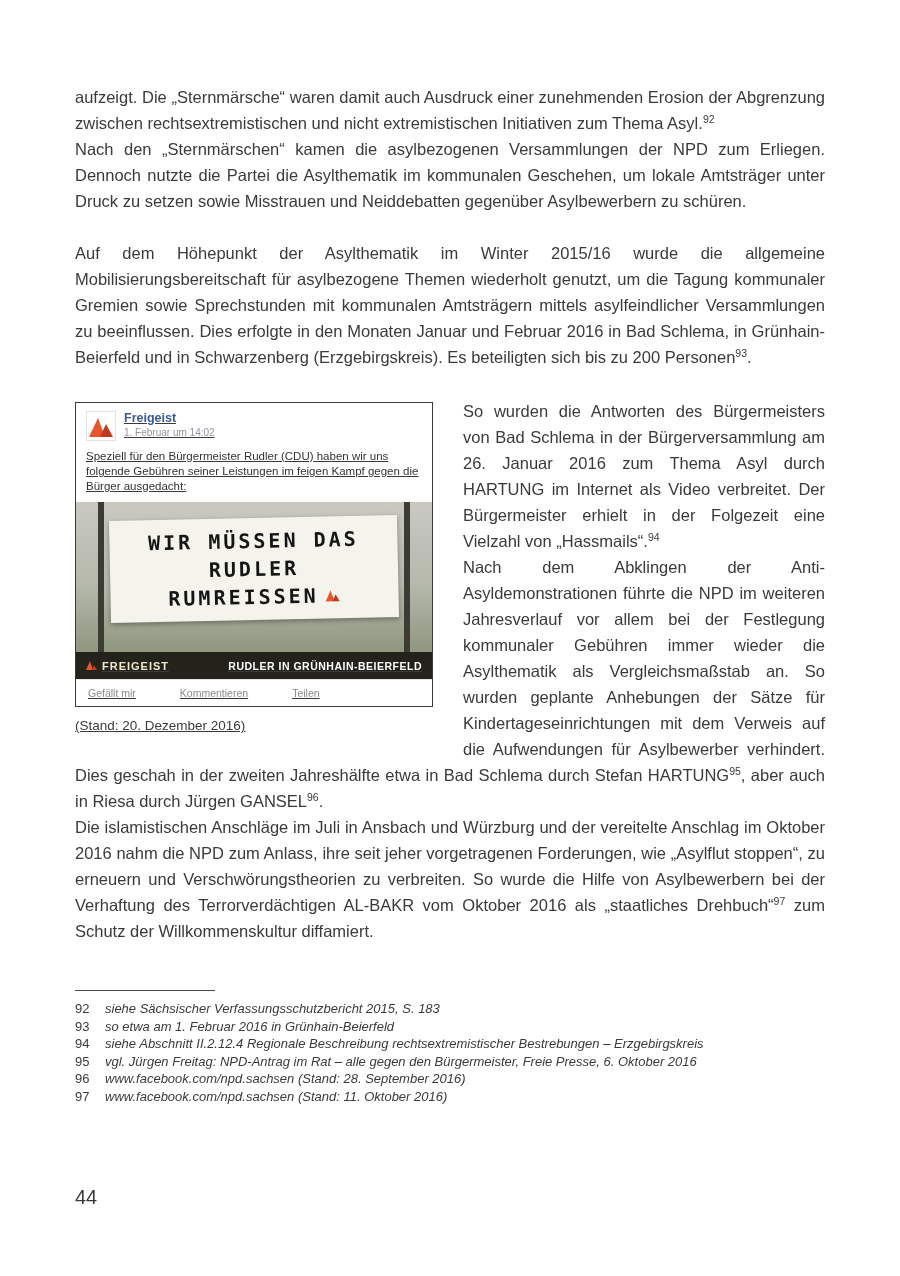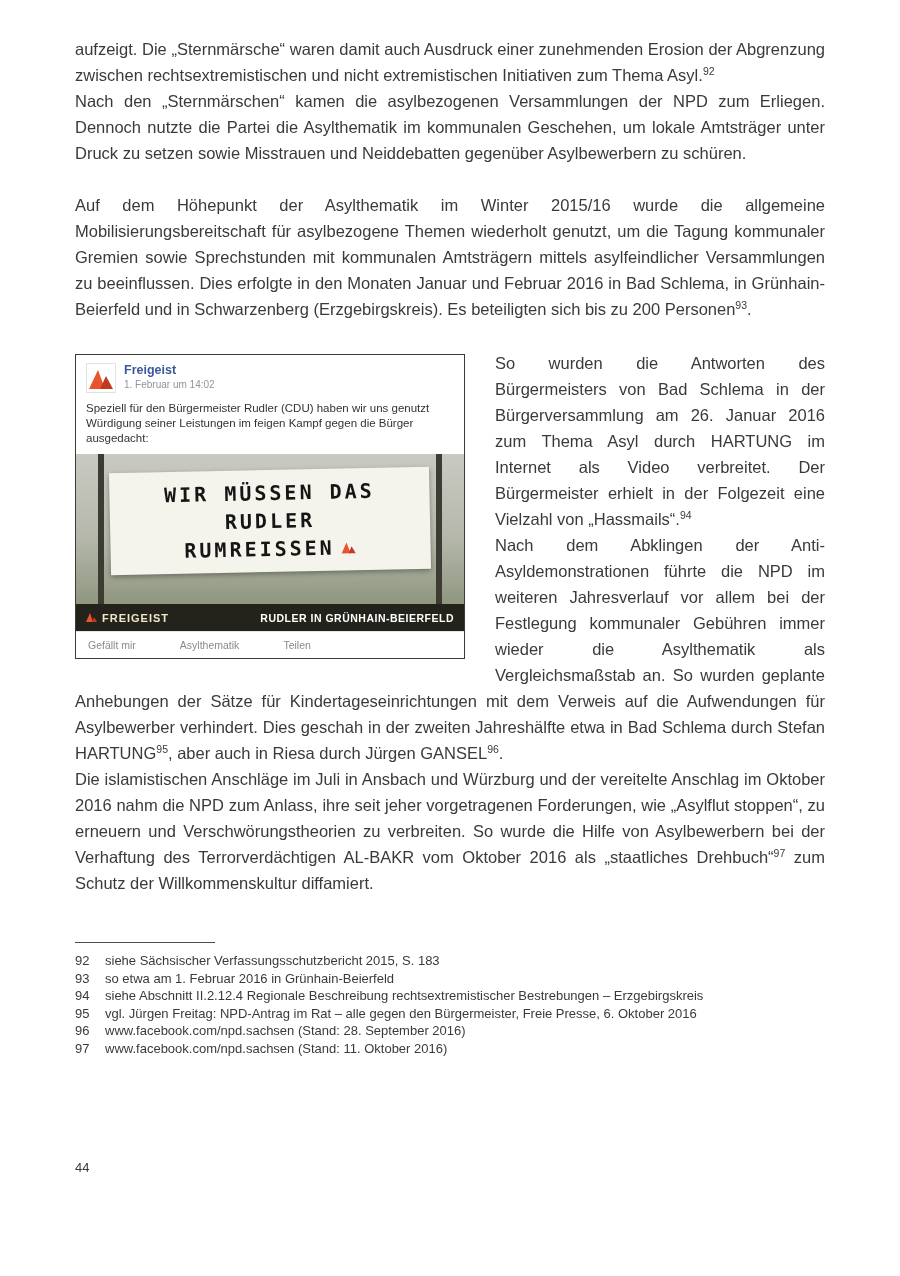--- a/index.html
+++ b/index.html
@@ -5,37 +5,38 @@
   * { box-sizing: border-box; }
   html, body { margin: 0; padding: 0; }
   body {
     width: 900px; height: 1276px;
     background: #ffffff;
     font-family: "Liberation Sans", sans-serif;
     color: #3a3a3a;
     position: relative;
     overflow: hidden;
   }
-  .page { padding: 36px 75px 0 75px; }
+  .page { padding: 36px 75px 0 75px; margin-top: 48px; }
   p.body-text {
     margin: 0;
     font-size: 16.5px;
     line-height: 26px;
     text-align: justify;
     hyphens: auto;
   }
   p.space-before { margin-top: 26px; }
   sup.fn-ref { font-size: 10.5px; line-height: 0; vertical-align: super; }
 
   
   .figure-section { margin-top: 28px; }
   .fb-figure {
     float: left;
-    width: 390px;
+    width: 358px;
     margin: 4px 30px 6px 0;
+    text-decoration: underline;
   }
   .fb-post { border: 1px solid #3a3a3a; background: #fff; }
   .fb-header { display: flex; align-items: flex-start; gap: 8px; padding: 8px 10px 6px 10px; }
   .fb-logo { width: 30px; height: 30px; flex: 0 0 auto; border: 1px solid #e2e2e2; display: flex; align-items: flex-end; justify-content: center; background: #fff; }
   .fb-author { font-size: 12.5px; font-weight: bold; color: #3b5998; line-height: 15px; }
   .fb-time { font-size: 10px; color: #90949c; line-height: 13px; text-align: right; }
   .fb-text { padding: 2px 10px 8px 10px; font-size: 11.5px; line-height: 15px; color: #333; text-align: left; }
   .fb-photo {
     position: relative; height: 150px; overflow: hidden;
     background: linear-gradient(to bottom, #c9c9c2 0%, #b5b8ab 55%, #8f977f 100%);
@@ -64,23 +65,23 @@
   .fb-brand { display: flex; align-items: center; gap: 4px; font-size: 11px; font-weight: bold; color: #f0e6c8; letter-spacing: 1px; }
   .fb-action-label { font-size: 10.5px; font-weight: bold; color: #ffffff; letter-spacing: .5px; }
   .fb-footer { display: flex; gap: 44px; padding: 7px 12px; font-size: 10.5px; color: #8a8a8a; border-top: 1px solid #e5e5e5; align-items: center; }
   .fig-caption { margin-top: 10px; font-size: 13.5px; line-height: 18px; color: #3a3a3a; text-align: left; }
 
   
   .footnotes { clear: both; margin-top: 46px; }
   .fn-rule { width: 140px; border-top: 1px solid #4a4a4a; margin-bottom: 9px; }
   .fn-row { display: flex; font-size: 13px; line-height: 17.5px; color: #3a3a3a; }
   .fn-num { width: 30px; flex: 0 0 auto; }
-  .fn-text { flex: 1; }
+  .fn-text { flex: 1; font-style: italic; }
 
-  .page-number { position: absolute; left: 75px; top: 1160px; font-size: 13px; color: #3a3a3a; }
+  .page-number { position: absolute; left: 75px; top: 1186px; font-size: 20px; color: #3a3a3a; }
 </style>
 </head>
 <body>
 
 <div class="page">
 
   <p class="body-text"><span>aufzeigt. Die „Sternmärsche“ waren damit auch Ausdruck einer zunehmenden Erosion der Abgrenzung zwischen rechtsextremistischen und nicht extremistischen Initiativen zum Thema Asyl.</span><sup class="fn-ref">92</sup></p>
 
 
   <p class="body-text"><span>Nach den „Sternmärschen“ kamen die asylbezogenen Versammlungen der NPD zum Erliegen. Dennoch nutzte die Partei die Asylthematik im kommunalen Geschehen, um lokale Amtsträger unter Druck zu setzen sowie Misstrauen und Neiddebatten gegenüber Asylbewerbern zu schüren.</span></p>
@@ -96,21 +97,21 @@
             <svg width="28" height="28" viewBox="0 0 28 28" aria-hidden="true">
               <polygon points="2,25 11,6 18,25" fill="#e8542c"></polygon>
               <polygon points="13,25 19,12 26,25" fill="#c03a1e"></polygon>
             </svg>
           </div>
           <div>
             <div class="fb-author">Freigeist</div>
             <div class="fb-time">1. Februar um 14:02</div>
           </div>
         </div>
-        <div class="fb-text">Speziell für den Bürgermeister Rudler (CDU) haben wir uns genutzt Würdigung seiner Leistungen im feigen Kampf gegen die Bürger ausgedacht:</div>
+        <div class="fb-text">Speziell für den Bürgermeister Rudler (CDU) haben wir uns folgende Gebühren seiner Leistungen im feigen Kampf gegen die Bürger ausgedacht:</div>
         <div class="fb-photo">
           <div class="pole left"></div>
           <div class="pole right"></div>
           <div class="banner">
             <div class="banner-line">WIR MÜSSEN DAS</div>
             <div class="banner-line">RUDLER</div>
             <div class="banner-row">
               <div class="banner-line">RUMREISSEN</div>
               <svg width="16" height="14" viewBox="0 0 16 14" aria-hidden="true">
                 <polygon points="1,13 6,2 10,13" fill="#e8542c"></polygon>
@@ -124,25 +125,26 @@
             <svg width="12" height="11" viewBox="0 0 12 11" aria-hidden="true">
               <polygon points="0,10 4,1 7,10" fill="#e8542c"></polygon>
               <polygon points="6,10 8,5 11,10" fill="#c03a1e"></polygon>
             </svg>
             <span>FREIGEIST</span>
           </div>
           <div class="fb-action-label">RUDLER IN GRÜNHAIN-BEIERFELD</div>
         </div>
         <div class="fb-footer">
           <span>Gefällt mir</span>
-          <span>Asylthematik</span>
+          <span>Kommentieren</span>
           <span>Teilen</span>
         </div>
       </div>
       <figcaption class="fig-caption">
+        <div>(Stand: 20. Dezember 2016)</div>
       </figcaption>
     </figure>
 
 
     <p class="body-text"><span>So wurden die Antworten des Bürgermeisters von Bad Schlema in der Bürgerversammlung am 26. Januar 2016 zum Thema Asyl durch HARTUNG im Internet als Video verbreitet. Der Bürgermeister erhielt in der Folgezeit eine Vielzahl von „Hassmails“.</span><sup class="fn-ref">94</sup></p>
 
     <p class="body-text"><span>Nach dem Abklingen der Anti-Asyldemonstrationen führte die NPD im weiteren Jahresverlauf vor allem bei der Festlegung kommunaler Gebühren immer wieder die Asylthematik als Vergleichsmaßstab an. So wurden geplante Anhebungen der Sätze für Kindertageseinrichtungen mit dem Verweis auf die Aufwendungen für Asylbewerber verhindert. Dies geschah in der zweiten Jahreshälfte etwa in Bad Schlema durch Stefan HARTUNG</span><sup class="fn-ref">95</sup><span>, aber auch in Riesa durch Jürgen GANSEL</span><sup class="fn-ref">96</sup><span>.</span></p>
 
     <p class="body-text"><span>Die islamistischen Anschläge im Juli in Ansbach und Würzburg und der vereitelte Anschlag im Oktober 2016 nahm die NPD zum Anlass, ihre seit jeher vorgetragenen Forderungen, wie „Asylflut stoppen“, zu erneuern und Verschwörungstheorien zu verbreiten. So wurde die Hilfe von Asylbewerbern bei der Verhaftung des Terrorverdächtigen AL-BAKR vom Oktober 2016 als „staatliches Drehbuch“</span><sup class="fn-ref">97</sup><span> zum Schutz der Willkommenskultur diffamiert.</span></p>
 

